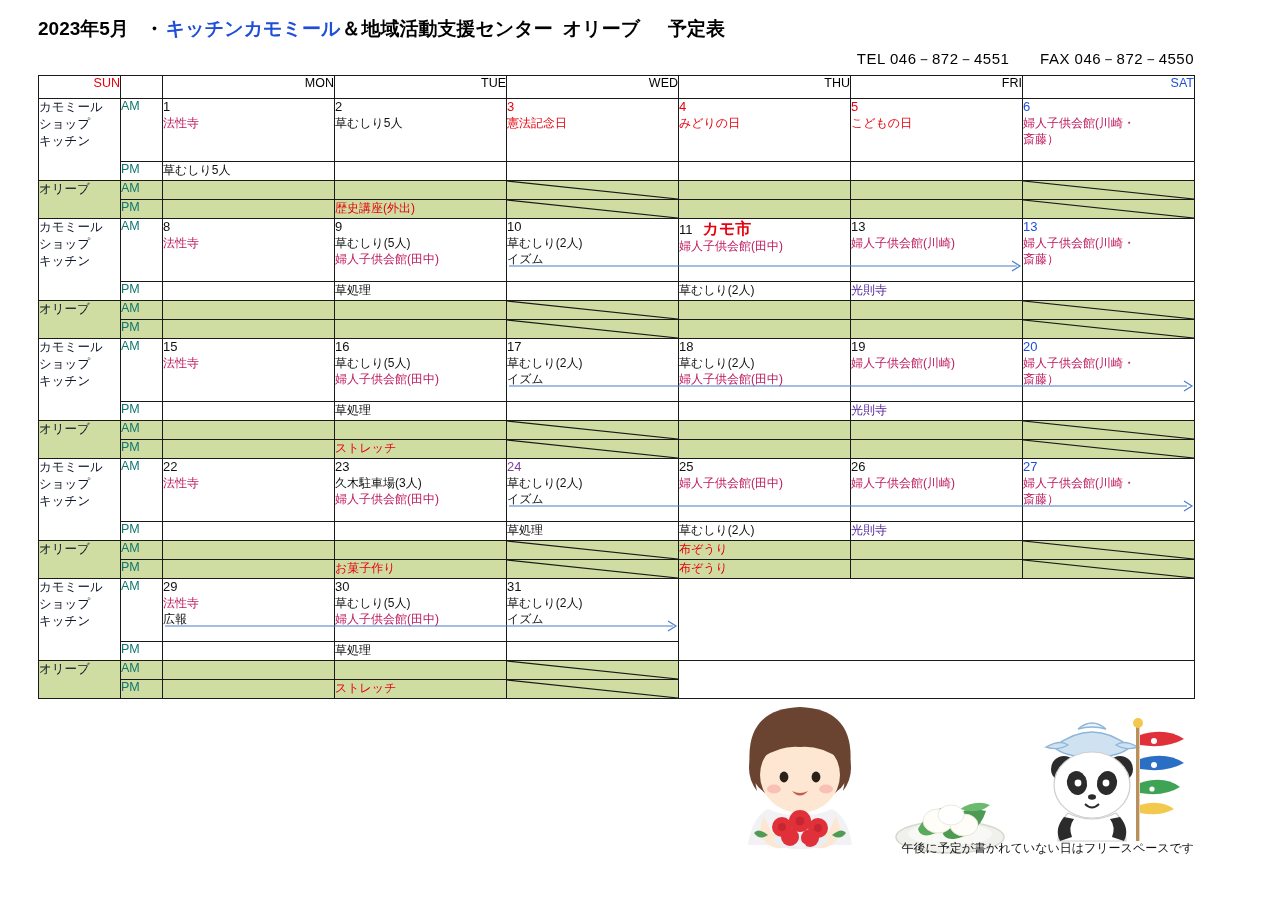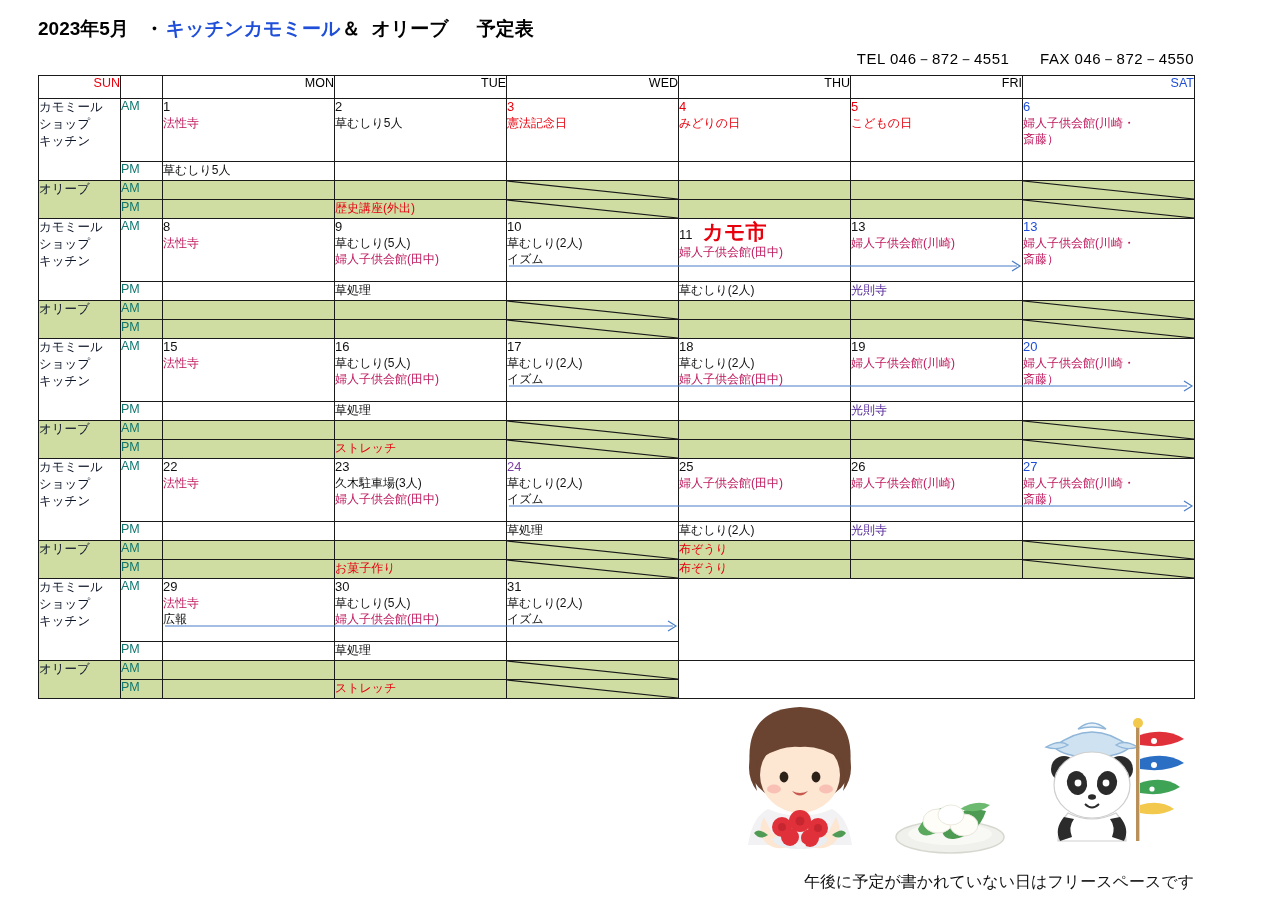--- a/index.html
+++ b/index.html
@@ -105,21 +105,21 @@
   .dnum.purple { color: #7b3fa0; }
   .dnum.blk { color: #111; }
   .ev { display: block; font-size: 12px; line-height: 1.4; }
   .ev.blue { color: #be185d; }
   .ev.black { color: #111; }
   .ev.red { color: #e8000d; }
   .ev.purple { color: #4c1d95; }
   .kamoichi {
     color: #e8000d;
     font-weight: bold;
-    font-size: 21px;
+    font-size: 16px;
     margin-left: 10px;
   }
 
   
   tr.olive td { background: #cfdda3; height: 18px; }
   tr.olive td.diag { background: #cfdda3; }
   td.plain-white { background: #ffffff !important; }
 
   
   .diag { position: relative; }
@@ -134,33 +134,34 @@
     position: absolute;
     left: 702px;
     top: 689px;
     width: 492px;
     height: 168px;
     pointer-events: none;
   }
   .footnote {
     position: absolute;
     right: 86px;
-    top: 872px;
-    font-size: 16px;
+    top: 840px;
+    font-size: 12px;
     color: #111;
   }
 </style>
 </head>
 <body>
 
 <div class="header">
   <span class="h-date">2023年5月</span>
   <span class="h-dot">・</span>
   <span class="h-blue">キッチンカモミール</span>
   <span class="h-amp">＆</span>
+  <span class="h-black">地域活動支援センター</span>
   <span class="h-olive">オリーブ</span>
   <span class="h-plan">予定表</span>
 </div>
 
 <div class="contact">
   <span>TEL 046－872－4551</span>
   <span>FAX 046－872－4550</span>
 </div>
 
 <table class="cal">

